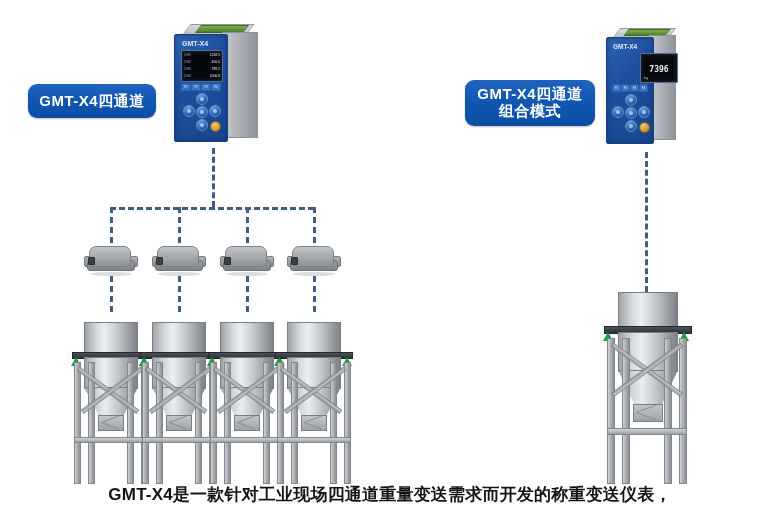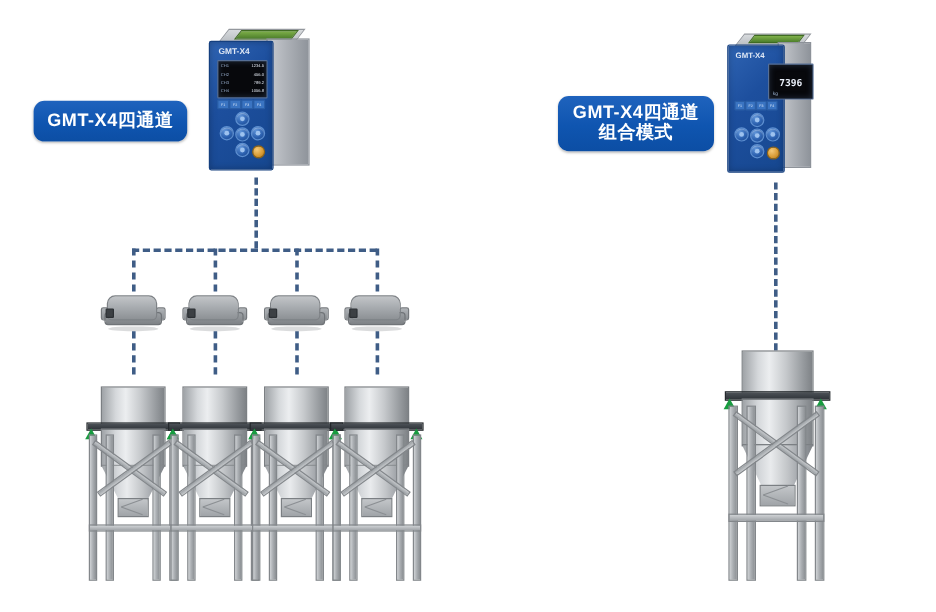--- a/index.html
+++ b/index.html
@@ -447,14 +447,15 @@
     <div class="silo-x" style="left:36px;top:120px;width:22px;height:1px;transform:rotate(-20deg);"></div>
     <div class="silo-frame-leg" style="left:7px;top:46px;width:6px;height:144px;"></div>
     <div class="silo-frame-leg" style="left:22px;top:46px;width:6px;height:144px;"></div>
     <div class="silo-frame-leg" style="left:64px;top:46px;width:6px;height:144px;"></div>
     <div class="silo-frame-leg" style="left:79px;top:46px;width:6px;height:144px;"></div>
     <div class="silo-diag" style="left:12px;top:50px;width:84px;height:3px;transform:rotate(36deg);"></div>
     <div class="silo-diag" style="left:82px;top:50px;width:84px;height:3px;transform:rotate(144deg);"></div>
     <div class="silo-brace" style="left:7px;top:136px;width:78px;height:5px;"></div>
   </div>
 
+  <div id="caption">GMT-X4是一款针对工业现场四通道重量变送需求而开发的称重变送仪表，</div>
 
 </div>
 
 </body></html>

